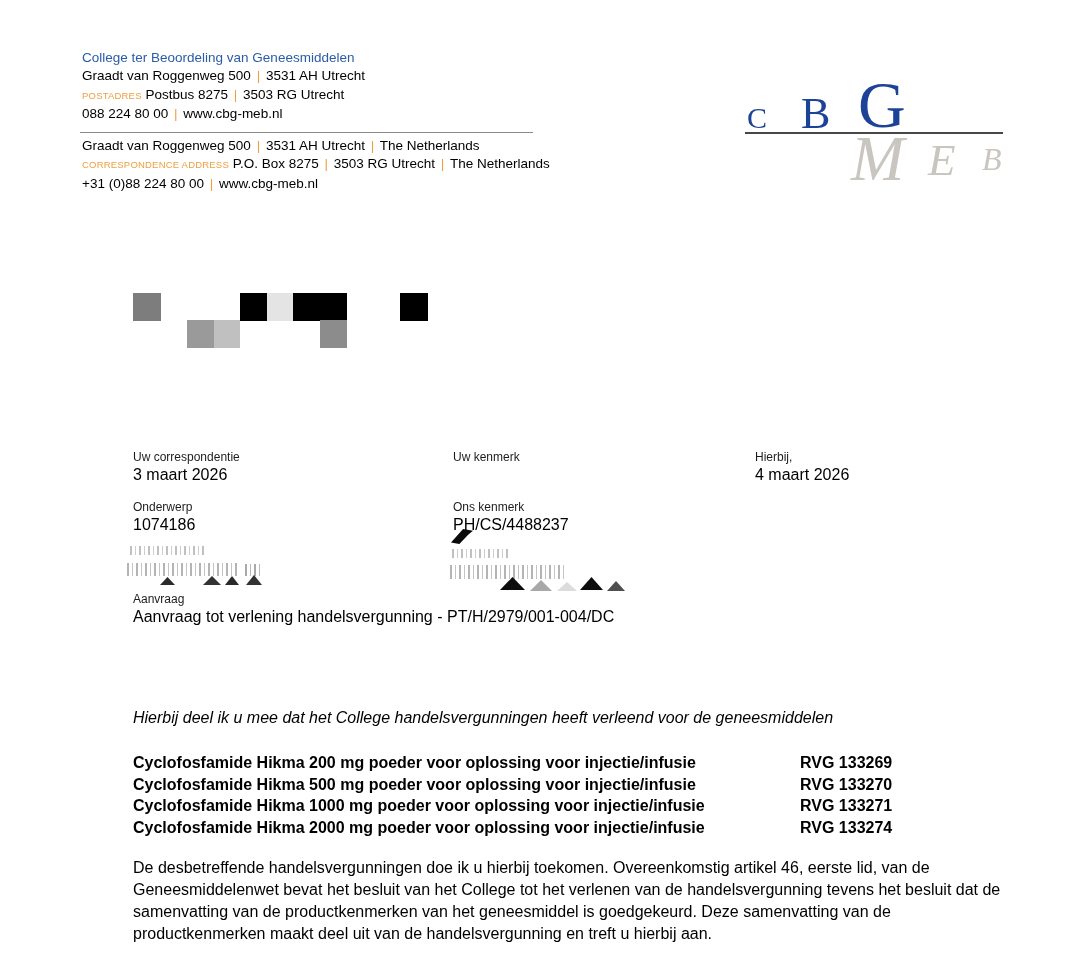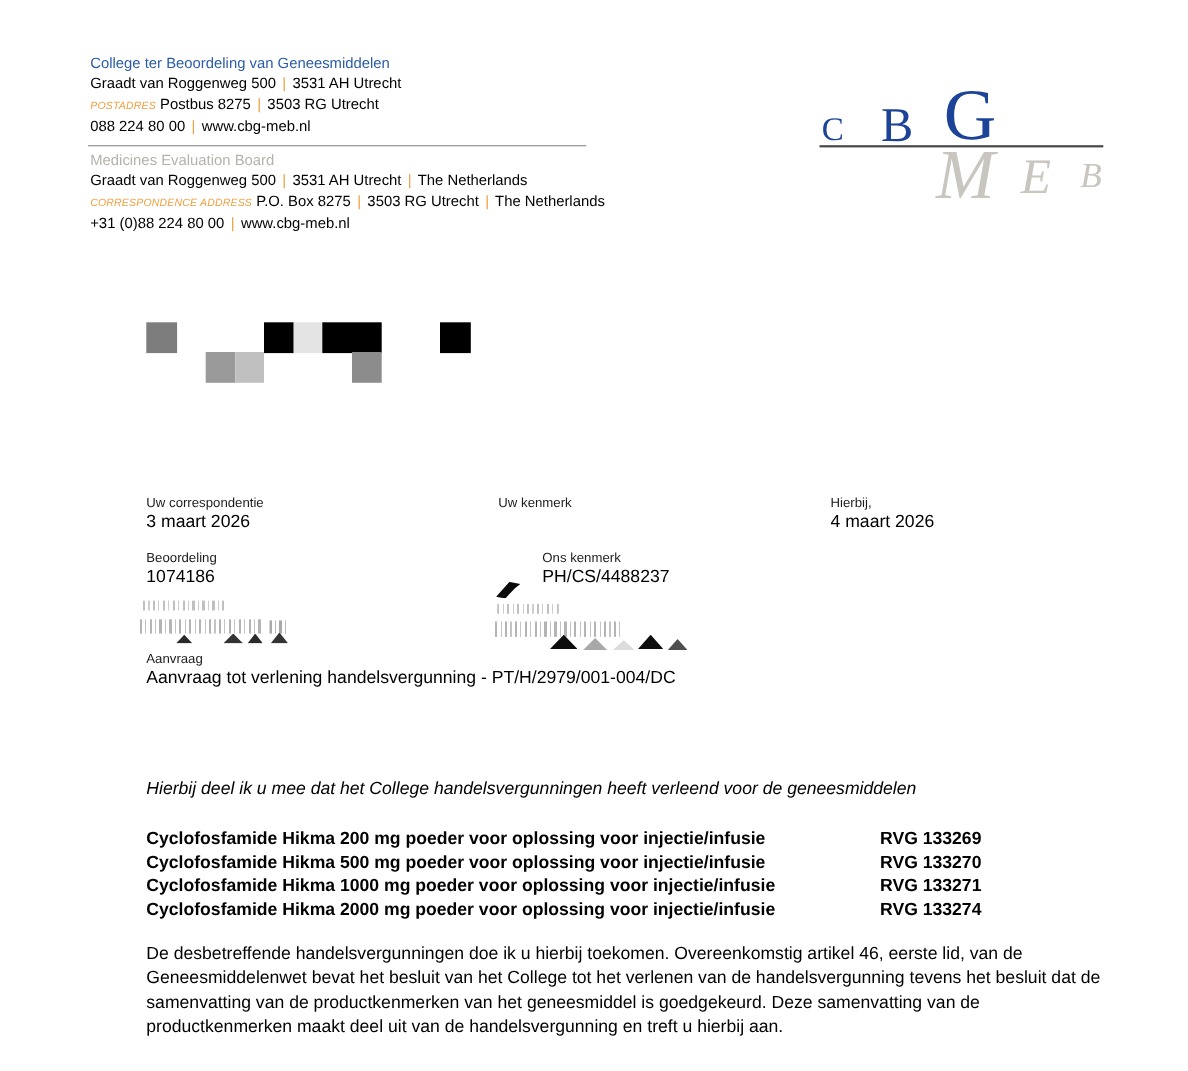--- a/index.html
+++ b/index.html
@@ -5,21 +5,21 @@
   html,body{margin:0;padding:0;background:#fff;}
   .page{position:relative;width:1080px;height:974px;background:#ffffff;overflow:hidden;
         font-family:"Liberation Sans","DejaVu Sans",sans-serif;color:#000;}
 
   
   .letterhead{position:absolute;left:82px;font-size:13.5px;line-height:18.3px;white-space:nowrap;}
   .lh-nl{top:49px;}
   .lh-en{top:137px;}
   .org-nl{color:#2a5ca8;}
   .org-en{color:#b5b2ad;}
-  .addr-label{color:#ef9f3e;font-size:9.5px;letter-spacing:.2px;font-style:italic;}
+  .addr-label{color:#ef9f3e;font-size:9.5px;letter-spacing:.2px;}
   .pipe{color:#ef9f3e;padding:0 2px;}
   .lh-divider{position:absolute;left:80px;top:132px;width:453px;height:1px;background:#8a8a8a;}
 
   
   .logo-letter{position:absolute;font-family:"Liberation Serif","DejaVu Serif",serif;line-height:1;}
   .logo-top{color:#1c4397;}
   .logo-bottom{color:#c9c5bf;font-style:italic;}
   .logo-rule{position:absolute;left:745px;top:132px;width:258px;height:2px;background:#474747;}
   .logo-c{left:747px;top:103px;font-size:30px;}
   .logo-b{left:801px;top:92px;font-size:44px;}
@@ -60,21 +60,20 @@
   <div class="letterhead lh-nl">
     <div class="org-nl">College ter Beoordeling van Geneesmiddelen</div>
     <div>Graadt van Roggenweg 500 <span class="pipe">|</span> 3531 AH Utrecht</div>
     <div><span class="addr-label">POSTADRES</span> <span>Postbus 8275 <span class="pipe">|</span> 3503 RG Utrecht</span></div>
     <div>088 224 80 00 <span class="pipe">|</span> www.cbg-meb.nl</div>
   </div>
 
   <div class="lh-divider"></div>
 
   <div class="letterhead lh-en">
-    <div class="org-en">Medicines Evaluation Board</div>
     <div>Graadt van Roggenweg 500 <span class="pipe">|</span> 3531 AH Utrecht <span class="pipe">|</span> The Netherlands</div>
     <div><span class="addr-label">CORRESPONDENCE ADDRESS</span> <span>P.O. Box 8275 <span class="pipe">|</span> 3503 RG Utrecht <span class="pipe">|</span> The Netherlands</span></div>
     <div>+31 (0)88 224 80 00 <span class="pipe">|</span> www.cbg-meb.nl</div>
   </div>
 
   <div>
     <span class="logo-letter logo-top logo-c">C</span>
     <span class="logo-letter logo-top logo-b">B</span>
     <span class="logo-letter logo-top logo-g">G</span>
     <div class="logo-rule"></div>
@@ -100,24 +99,24 @@
   </div>
   <div class="meta" style="left:453px;top:450px;">
     <div class="meta-label">Uw kenmerk</div>
     <div class="meta-value"></div>
   </div>
   <div class="meta" style="left:755px;top:450px;">
     <div class="meta-label">Hierbij,</div>
     <div class="meta-value">4 maart 2026</div>
   </div>
   <div class="meta" style="left:133px;top:500px;">
-    <div class="meta-label">Beoordeling</div>
+    <div class="meta-label">Onderwerp</div>
     <div class="meta-value">1074186</div>
   </div>
-  <div class="meta" style="left:453px;top:500px;margin-left:40px;">
+  <div class="meta" style="left:453px;top:500px;">
     <div class="meta-label">Ons kenmerk</div>
     <div class="meta-value">PH/CS/4488237</div>
   </div>
 
   <div>
     <div class="smudge-line" style="left:130px;top:546px;width:74px;height:9px;"></div>
     <div class="smudge-line" style="left:127px;top:563px;width:112px;height:13px;opacity:.65;"></div>
     <div class="smudge-line" style="left:245px;top:564px;width:15px;height:12px;opacity:.75;"></div>
     <div class="smudge-tri" style="left:160px;top:577px;width:15px;height:8px;background:#2a2a2a;"></div>
     <div class="smudge-tri" style="left:203px;top:576px;width:18px;height:9px;background:#333;"></div>

